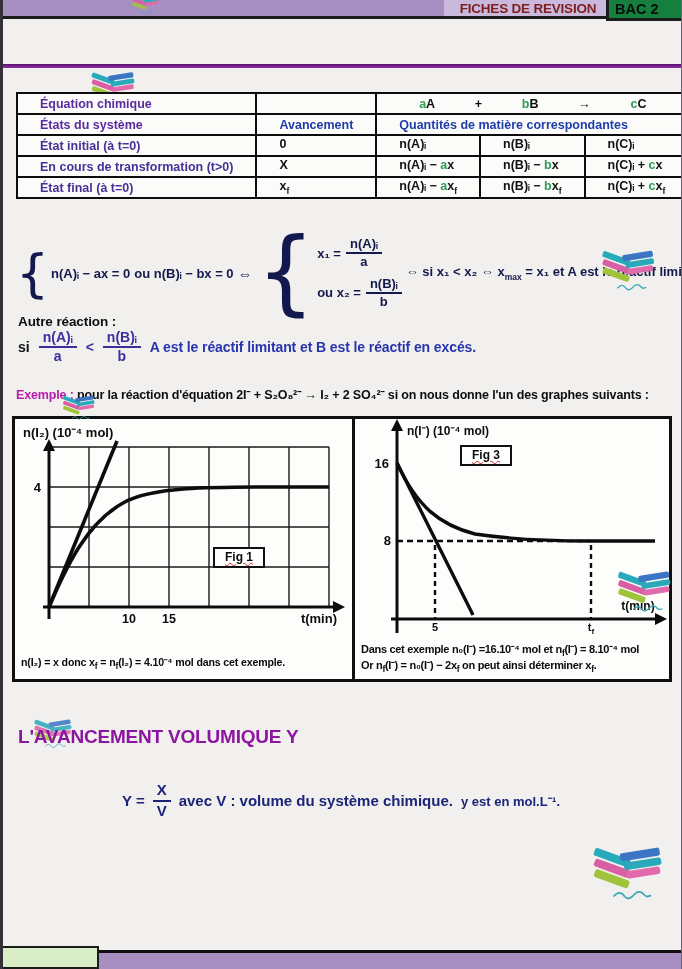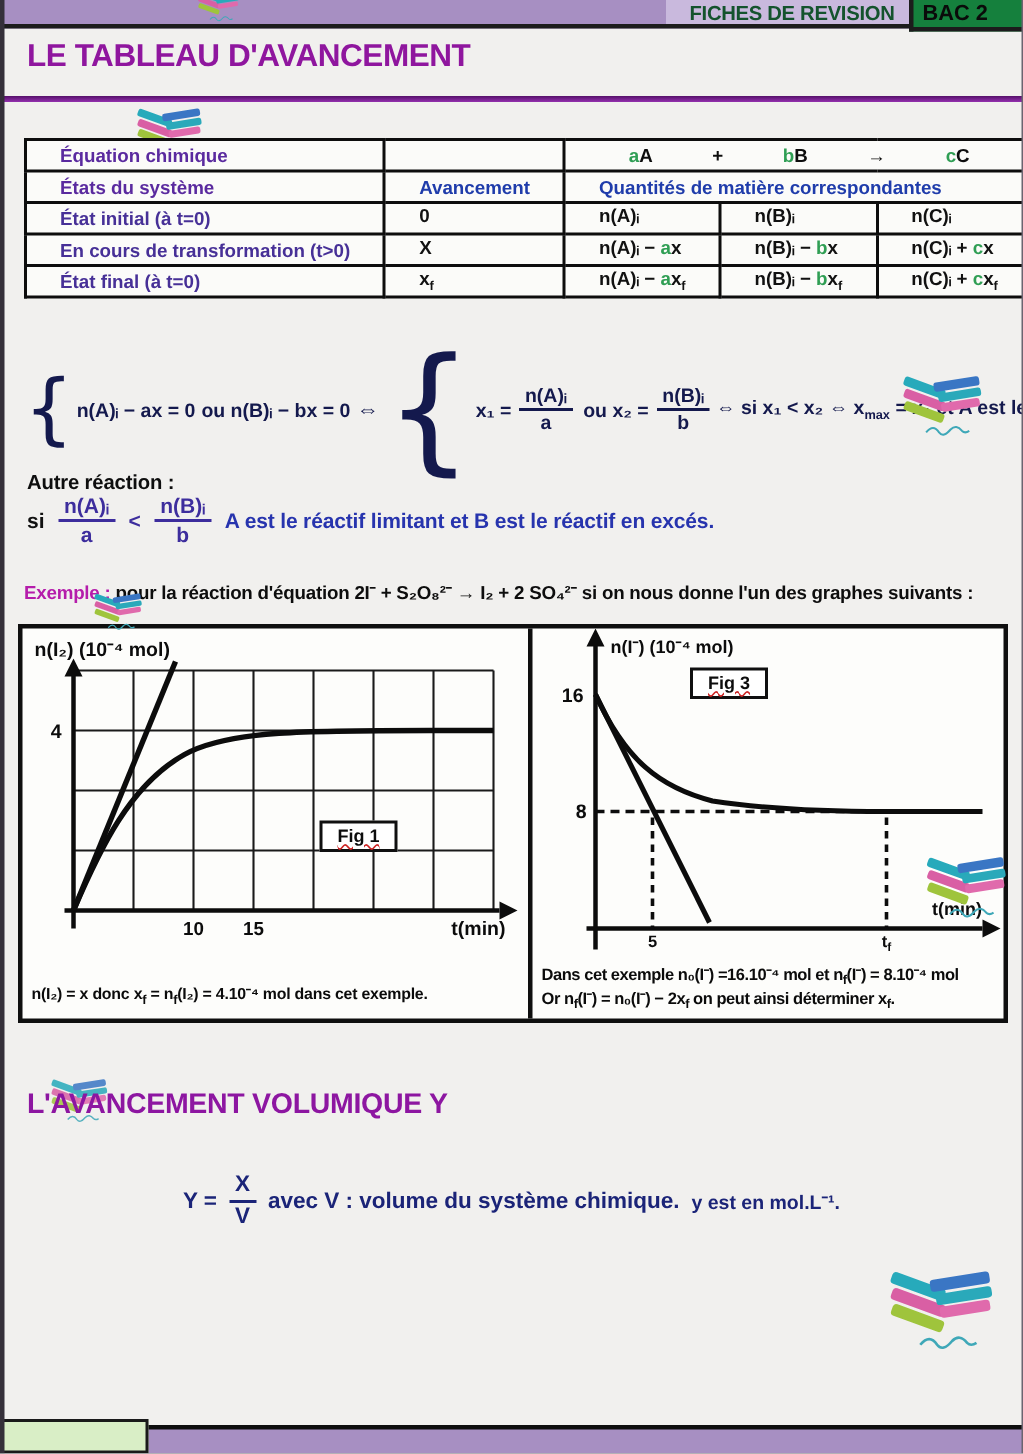--- a/index.html
+++ b/index.html
@@ -5,21 +5,21 @@
   html,body{margin:0;padding:0;background:#888;}
   .page{position:relative;width:682px;height:969px;background:#f1f0ee;overflow:hidden;
         font-family:"Liberation Sans",sans-serif;font-weight:bold;color:#111;}
   .edge{position:absolute;top:0;width:3px;height:100%;background:#35303a;z-index:60;}
   .edge.l{left:0}.edge.r{right:0;width:1px;background:#6b6470;}
 
   
   .topbar{position:absolute;left:0;top:0;width:682px;height:16px;background:#a78fc2;
           border-bottom:3px solid #1c1c1c;z-index:5;overflow:visible;}
   .banner{position:absolute;right:70px;top:0;width:168px;height:16px;background:#c9b9dd;
-          display:flex;align-items:center;justify-content:center;font-size:13.5px;color:#14532d;letter-spacing:-0.2px;}
+          display:flex;align-items:center;justify-content:center;font-size:13.5px;color:#7f1d1d;letter-spacing:-0.2px;}
   .badge{position:absolute;right:0;top:0;width:67px;height:18px;background:#15803d;
          border-left:3px solid #1c1c1c;border-bottom:3px solid #1c1c1c;
          display:flex;align-items:center;padding-left:6px;font-size:14.5px;color:#0a0a0a;z-index:6;}
   .logo{position:absolute;}
   .logo svg{width:100%;height:100%;}
 
   .title{position:absolute;left:18px;top:26px;font-size:21px;color:#8f169e;letter-spacing:-0.3px;z-index:3;}
   .rule{position:absolute;left:0;top:64px;width:682px;height:4px;
         background:linear-gradient(#551069,#9431af);z-index:2;}
 
@@ -36,21 +36,21 @@
   sub{font-size:8.5px;}
 
   .bodytxt{position:absolute;left:18px;font-size:13.5px;color:#0e0e0e;letter-spacing:-0.1px;white-space:nowrap;}
 
   
   .sysline{position:absolute;left:16px;top:234px;width:660px;display:flex;align-items:center;gap:4px;
            color:#14194d;font-size:13px;white-space:nowrap;}
   .brace{font-weight:400;line-height:0.85;color:#14194d;font-family:"DejaVu Sans",sans-serif;}
   .sys{display:flex;align-items:center;gap:2px;}
   .syscol{display:flex;flex-direction:row;gap:4px;}
-  .syscol2{display:flex;gap:7px;}
+  .syscol2{display:flex;flex-direction:column;gap:7px;}
   .fline{display:flex;align-items:center;gap:5px;}
   .frac{display:inline-flex;flex-direction:column;align-items:center;line-height:1.1;vertical-align:middle;}
   .frac .num{border-bottom:2px solid currentColor;padding:0 4px 1px;}
   .frac .den{padding-top:1px;}
   .iff{font-size:15px;}
 
   .si-line{position:absolute;left:18px;top:330px;display:flex;align-items:center;gap:9px;
            font-size:14px;white-space:nowrap;}
   .si-frac{color:#3d2d9d;}
   .si-text{color:#2734ae;letter-spacing:-0.1px;}
@@ -107,21 +107,20 @@
   <div class="edge r"></div>
 
   <div class="topbar">
     <div class="logo" style="left:128px;top:-8px;width:34px;height:24px"><svg>
           <use href="#logo-sym"></use>
         </svg></div>
     <div class="banner">FICHES DE REVISION</div>
   </div>
   <div class="badge">BAC 2</div>
 
-  <div class="title">LE TABLEAU D'AVANCEMENT</div>
   <div class="rule"></div>
   <div class="logo" style="left:86px;top:70px;width:52px;height:38px"><svg>
         <use href="#logo-sym"></use>
       </svg></div>
 
   <table class="adv-table">
     <colgroup>
         <col style="width:211px">
         <col style="width:88px">
         <col style="width:88px">

